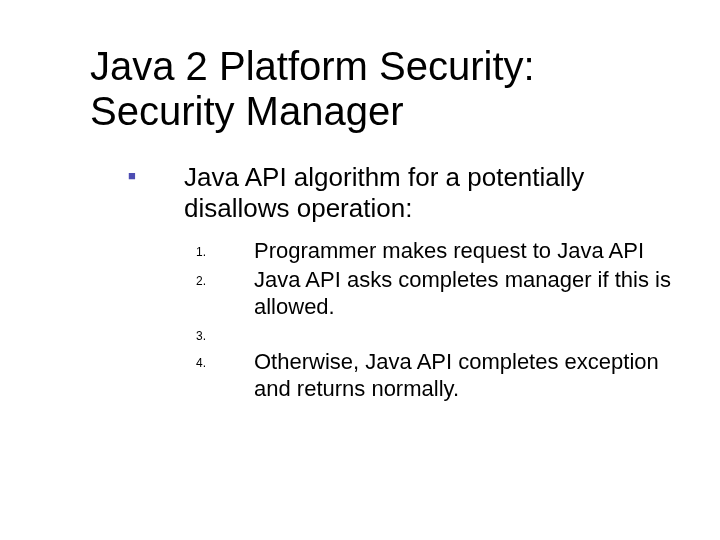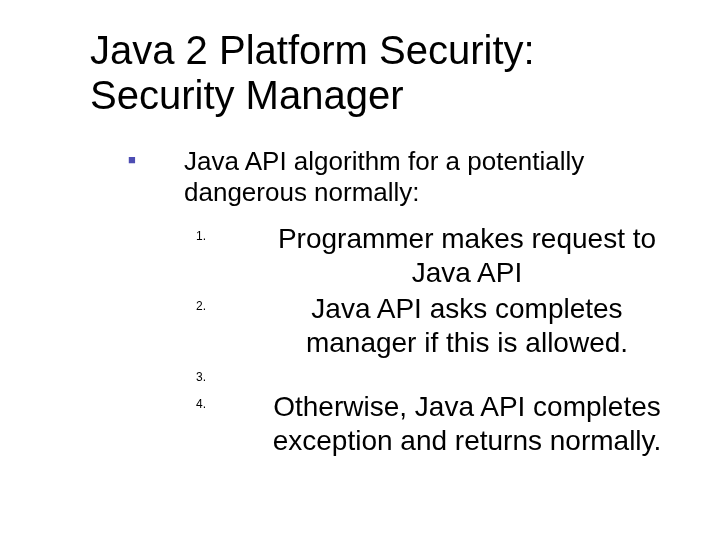--- a/index.html
+++ b/index.html
@@ -15,21 +15,21 @@
     box-sizing: border-box;
     width: 720px;
     height: 540px;
     padding: 28px 40px 40px 90px;
     position: relative;
   }
   .title {
     font-size: 40px;
     line-height: 1.12;
     font-weight: 400;
-    margin: 0 0 28px 0;
+    margin: 16px 0 28px 0;
     letter-spacing: 0px;
   }
   .body {
     padding-left: 36px;
   }
   .lvl1 {
     display: flex;
     align-items: flex-start;
     margin-bottom: 14px;
   }
@@ -58,38 +58,37 @@
   .item .num {
     font-size: 12px;
     line-height: 22px;
     width: 58px;
     flex: 0 0 58px;
     text-align: left;
     padding-left: 14px;
     padding-top: 3px;
   }
   .item .text {
-    font-size: 28px;
+    font-size: 22px;
     line-height: 1.22;
     flex: 1;
-    text-align: center;
   }
 </style>
 </head>
 <body>
 
 <div class="slide">
 
   <h1 class="title">Java 2 Platform Security: Security Manager</h1>
 
   <div class="body">
 
     <div class="lvl1">
       <span class="bullet">■</span>
-      <span class="text">Java API algorithm for a potentially dangerous normally:</span>
+      <span class="text">Java API algorithm for a potentially disallows operation:</span>
     </div>
 
     <div class="list">
 
       <div class="item">
         <span class="num">1.</span>
         <span class="text">Programmer makes request to Java API</span>
       </div>
 
       <div class="item">

